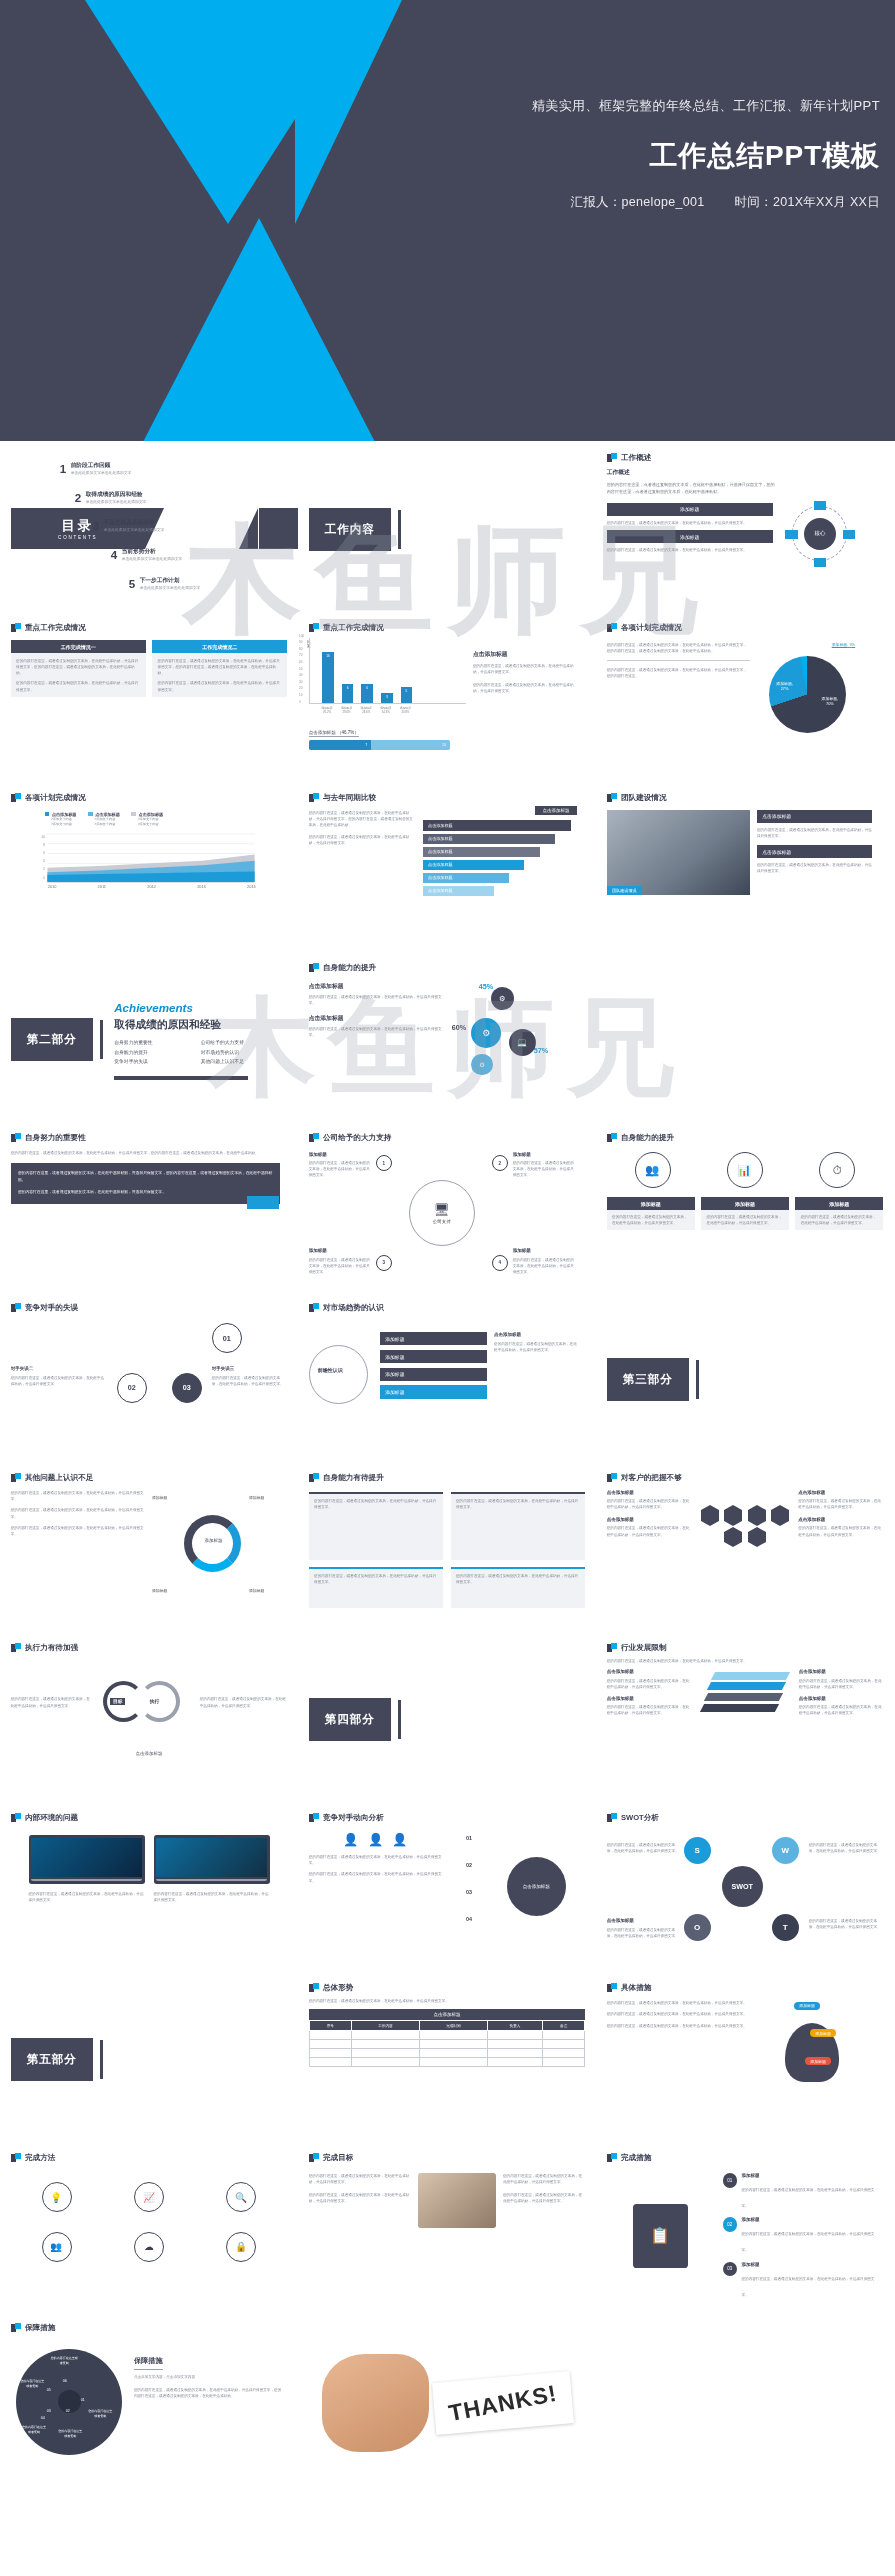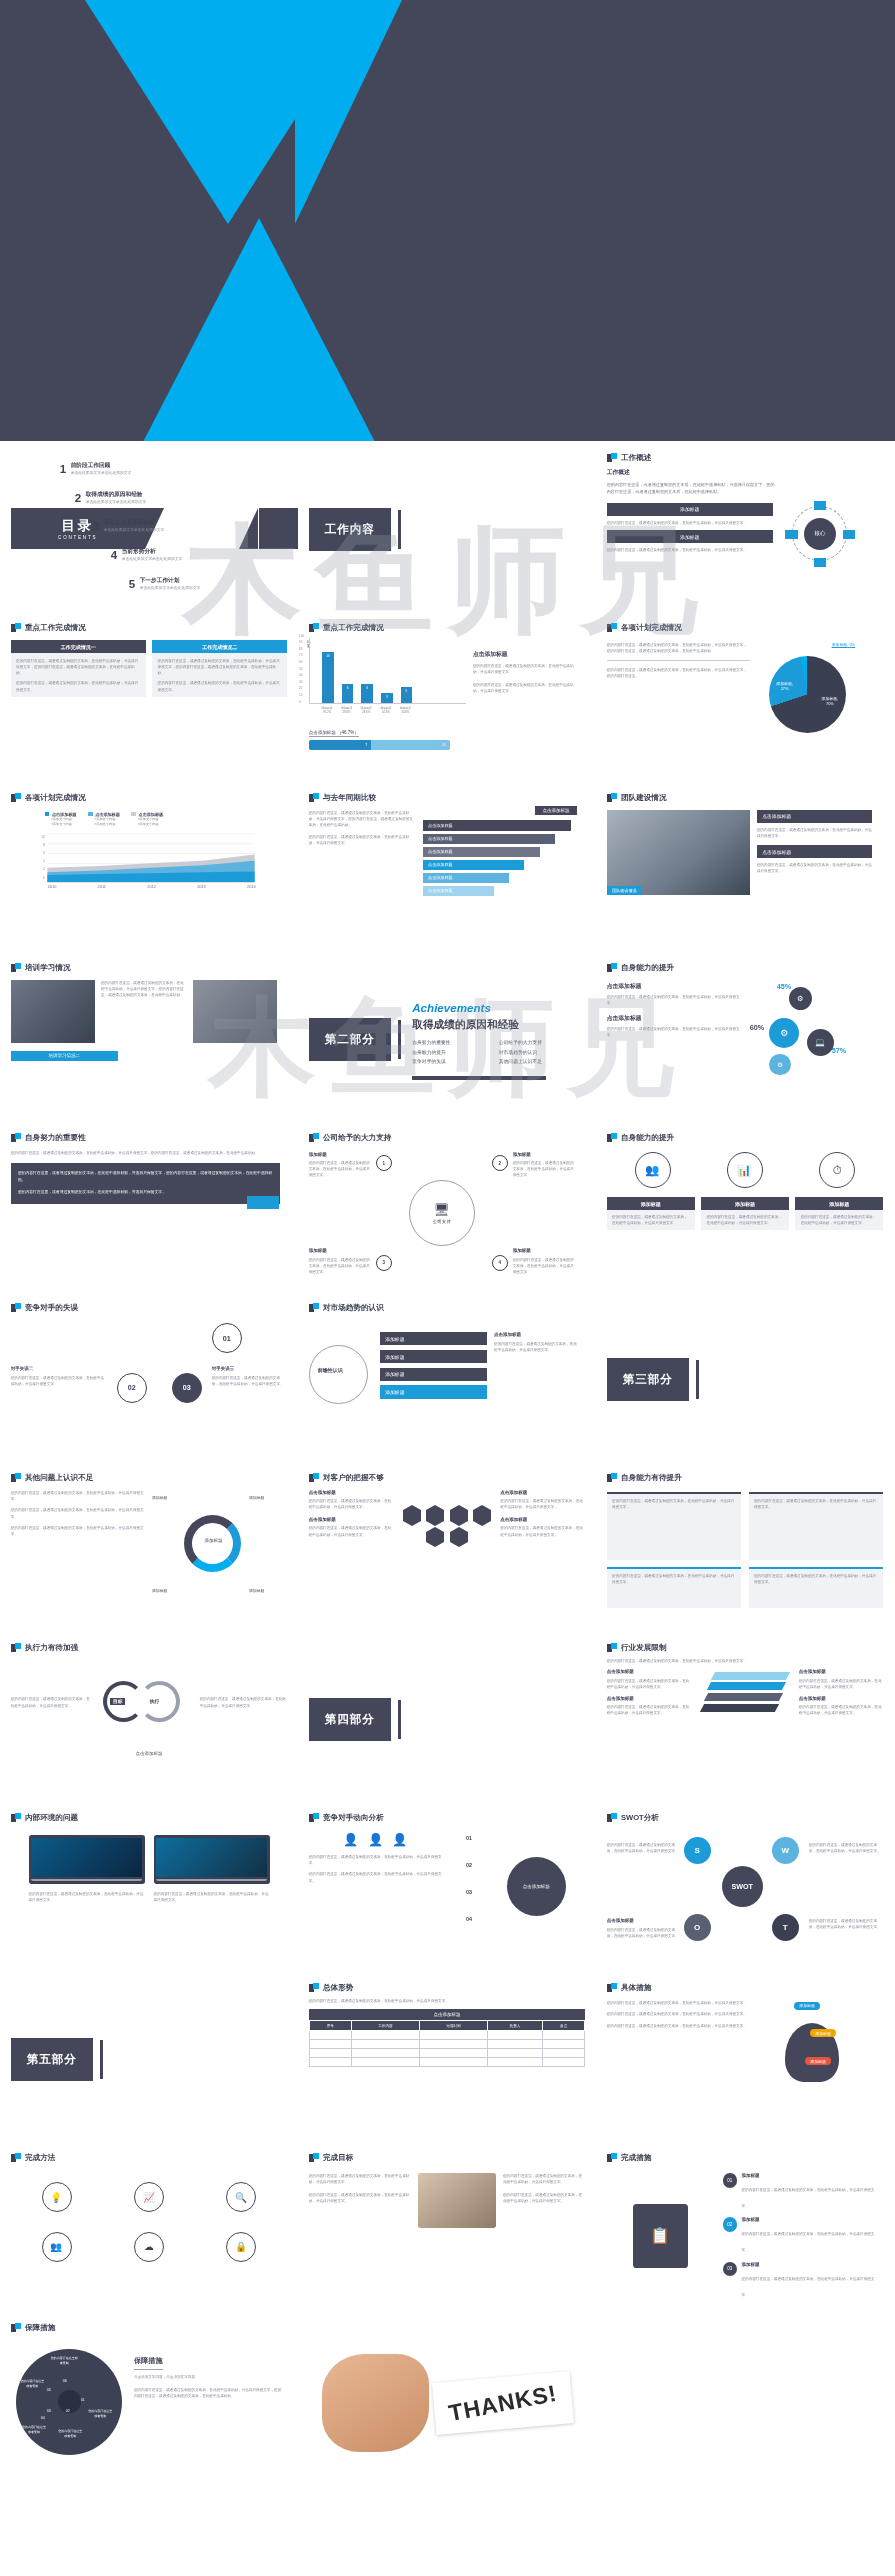--- a/index.html
+++ b/index.html
@@ -156,20 +156,27 @@
   .hand{width:107px;height:98px;background:linear-gradient(150deg,#e8b894,#c98e66);
     border-radius:40% 30% 45% 35%;}
 </style>
 </head>
 <body>
 
 <div class="hero">
   <div class="tri-top"></div>
   <div class="tri-r"></div>
   <div class="tri-bot"></div>
+  <div class="hero-right">
+    <div class="hero-sub">精美实用、框架完整的年终总结、工作汇报、新年计划PPT</div>
+    <div class="hero-title">工作总结PPT模板</div>
+    <div class="hero-meta">
+      <span>汇报人：</span><span>penelope_001</span><span class="gap"></span><span>时间：</span><span>201X年XX月 XX日</span>
+    </div>
+  </div>
 </div>
 
 <div class="watermark">木鱼师兄</div>
 <div class="watermark2">木鱼师兄</div>
 
 <div class="grid">
 
 <div class="row">
   <div class="slide">
     <div style="position:relative;height:152px;">
@@ -461,37 +468,20 @@
         <div class="darkbox" style="text-align:left;">点击添加标题</div>
         <div class="tiny" style="margin:3.6px 0 6.3px;">您的内容打在这里，或者通过复制您的文本后，在此框中选择粘贴，并选择只保留文字。</div>
         <div class="darkbox" style="text-align:left;">点击添加标题</div>
         <div class="tiny" style="margin-top:3.6px;">您的内容打在这里，或者通过复制您的文本后，在此框中选择粘贴，并选择只保留文字。</div>
       </div>
     </div>
   </div>
 </div>
 
 <div class="row">
-  <div class="slide">
-    <div class="sh">
-          <span class="ico">
-            <i class="a"></i>
-            <i class="b"></i>
-          </span>
-      <span class="t">培训学习情况</span>
-        </div>
-    <div style="display:flex;gap:6.3px;margin-top:7.2px;">
-      <div class="photo p2" style="width:84px;height:63px;"></div>
-      <div style="width:86px;">
-        <div class="tiny">您的内容打在这里，或者通过复制您的文本后，在此框中选择粘贴，并选择只保留文字，您的内容打在这里，或者通过复制您的文本后，在此框中选择粘贴。</div>
-      </div>
-      <div class="photo" style="width:84px;height:63px;"></div>
-    </div>
-    <div style="margin-top:8px;background:#1b9bd8;color:#fff;font-size:4.5px;padding:2.7px 7.2px;width:107px;text-align:center;">培训学习情况二</div>
-  </div>
 
   <div class="slide">
     <div class="sec">
       <div class="sec-left">第二部分</div>
       <div class="sec-bar"></div>
       <div class="sec-right">
         <div>
           <span class="sec-en">Achievements</span>
           <span class="sec-cn">取得成绩的原因和经验</span>
         </div>
@@ -705,20 +695,46 @@
       </div>
     </div>
   </div>
 
   <div class="slide">
     <div class="sh">
           <span class="ico">
             <i class="a"></i>
             <i class="b"></i>
           </span>
+      <span class="t">自身能力有待提升</span>
+        </div>
+    <div style="display:flex;gap:7.2px;margin-top:9px;">
+      <div class="box" style="height:68px;">
+        <div class="tiny">您的内容打在这里，或者通过复制您的文本后，在此框中选择粘贴，并选择只保留文字。</div>
+      </div>
+      <div class="box" style="height:68px;">
+        <div class="tiny">您的内容打在这里，或者通过复制您的文本后，在此框中选择粘贴，并选择只保留文字。</div>
+      </div>
+    </div>
+    <div style="display:flex;gap:7.2px;margin-top:7.2px;">
+      <div class="box alt" style="height:41px;">
+        <div class="tiny">您的内容打在这里，或者通过复制您的文本后，在此框中选择粘贴，并选择只保留文字。</div>
+      </div>
+      <div class="box alt" style="height:41px;">
+        <div class="tiny">您的内容打在这里，或者通过复制您的文本后，在此框中选择粘贴，并选择只保留文字。</div>
+      </div>
+    </div>
+  </div>
+
+  <div class="slide">
+    <div class="sh">
+          <span class="ico">
+            <i class="a"></i>
+            <i class="b"></i>
+          </span>
       <span class="t">对客户的把握不够</span>
         </div>
     <div style="display:flex;gap:5.4px;margin-top:7.2px;">
       <div style="width:86px;">
         <div class="sub-h" style="font-size:4.5px;">点击添加标题</div>
         <div class="tiny" style="margin-bottom:6.3px;">您的内容打在这里，或者通过复制您的文本后，在此框中选择粘贴，并选择只保留文字。</div>
         <div class="sub-h" style="font-size:4.5px;">点击添加标题</div>
         <div class="tiny">您的内容打在这里，或者通过复制您的文本后，在此框中选择粘贴，并选择只保留文字。</div>
       </div>
       <div style="width:97px;display:flex;flex-wrap:wrap;justify-content:center;gap:1.8px;padding-top:16px;">
@@ -726,46 +742,20 @@
         <div class="hex"></div>
         <div class="hex"></div>
         <div class="hex"></div>
         <div class="hex"></div>
         <div class="hex"></div>
       </div>
       <div style="width:86px;">
         <div class="sub-h" style="font-size:4.5px;">点击添加标题</div>
         <div class="tiny" style="margin-bottom:6.3px;">您的内容打在这里，或者通过复制您的文本后，在此框中选择粘贴，并选择只保留文字。</div>
         <div class="sub-h" style="font-size:4.5px;">点击添加标题</div>
-        <div class="tiny">您的内容打在这里，或者通过复制您的文本后，在此框中选择粘贴，并选择只保留文字。</div>
-      </div>
-    </div>
-  </div>
-
-  <div class="slide">
-    <div class="sh">
-          <span class="ico">
-            <i class="a"></i>
-            <i class="b"></i>
-          </span>
-      <span class="t">自身能力有待提升</span>
-        </div>
-    <div style="display:flex;gap:7.2px;margin-top:9px;">
-      <div class="box" style="height:68px;">
-        <div class="tiny">您的内容打在这里，或者通过复制您的文本后，在此框中选择粘贴，并选择只保留文字。</div>
-      </div>
-      <div class="box" style="height:68px;">
-        <div class="tiny">您的内容打在这里，或者通过复制您的文本后，在此框中选择粘贴，并选择只保留文字。</div>
-      </div>
-    </div>
-    <div style="display:flex;gap:7.2px;margin-top:7.2px;">
-      <div class="box alt" style="height:41px;">
-        <div class="tiny">您的内容打在这里，或者通过复制您的文本后，在此框中选择粘贴，并选择只保留文字。</div>
-      </div>
-      <div class="box alt" style="height:41px;">
         <div class="tiny">您的内容打在这里，或者通过复制您的文本后，在此框中选择粘贴，并选择只保留文字。</div>
       </div>
     </div>
   </div>
 </div>
 
 <div class="row">
   <div class="slide">
     <div class="sh">
           <span class="ico">

